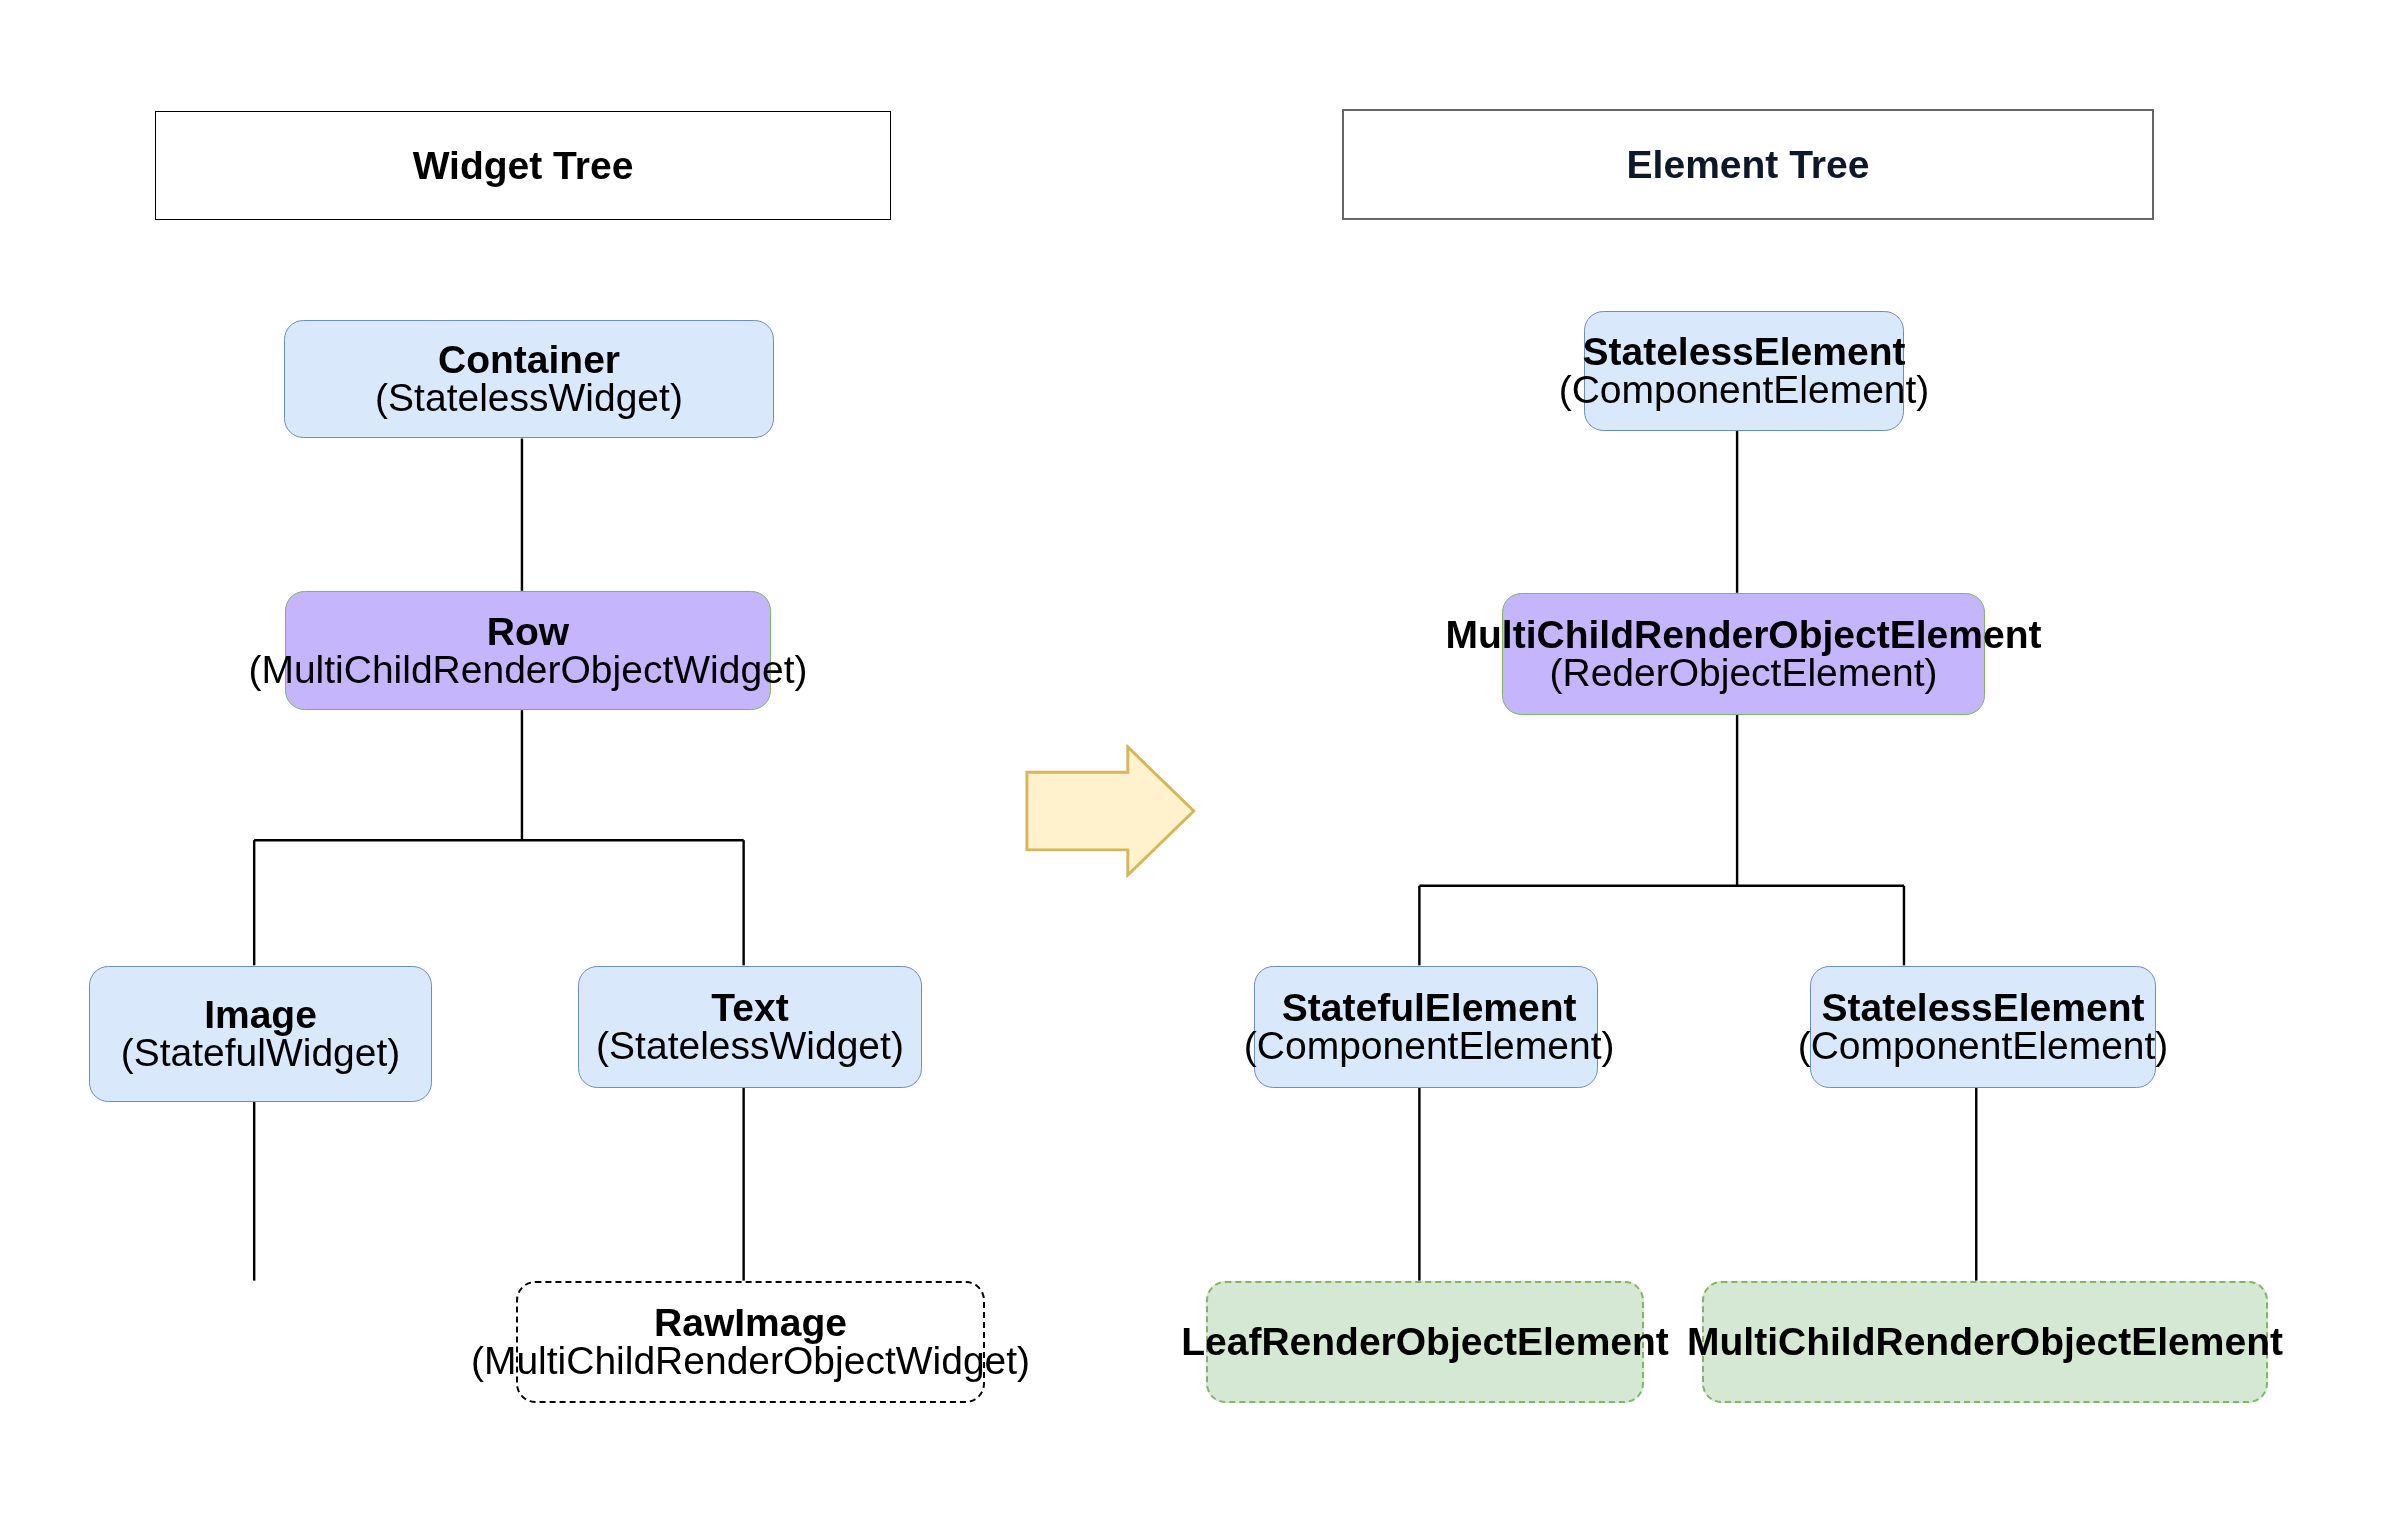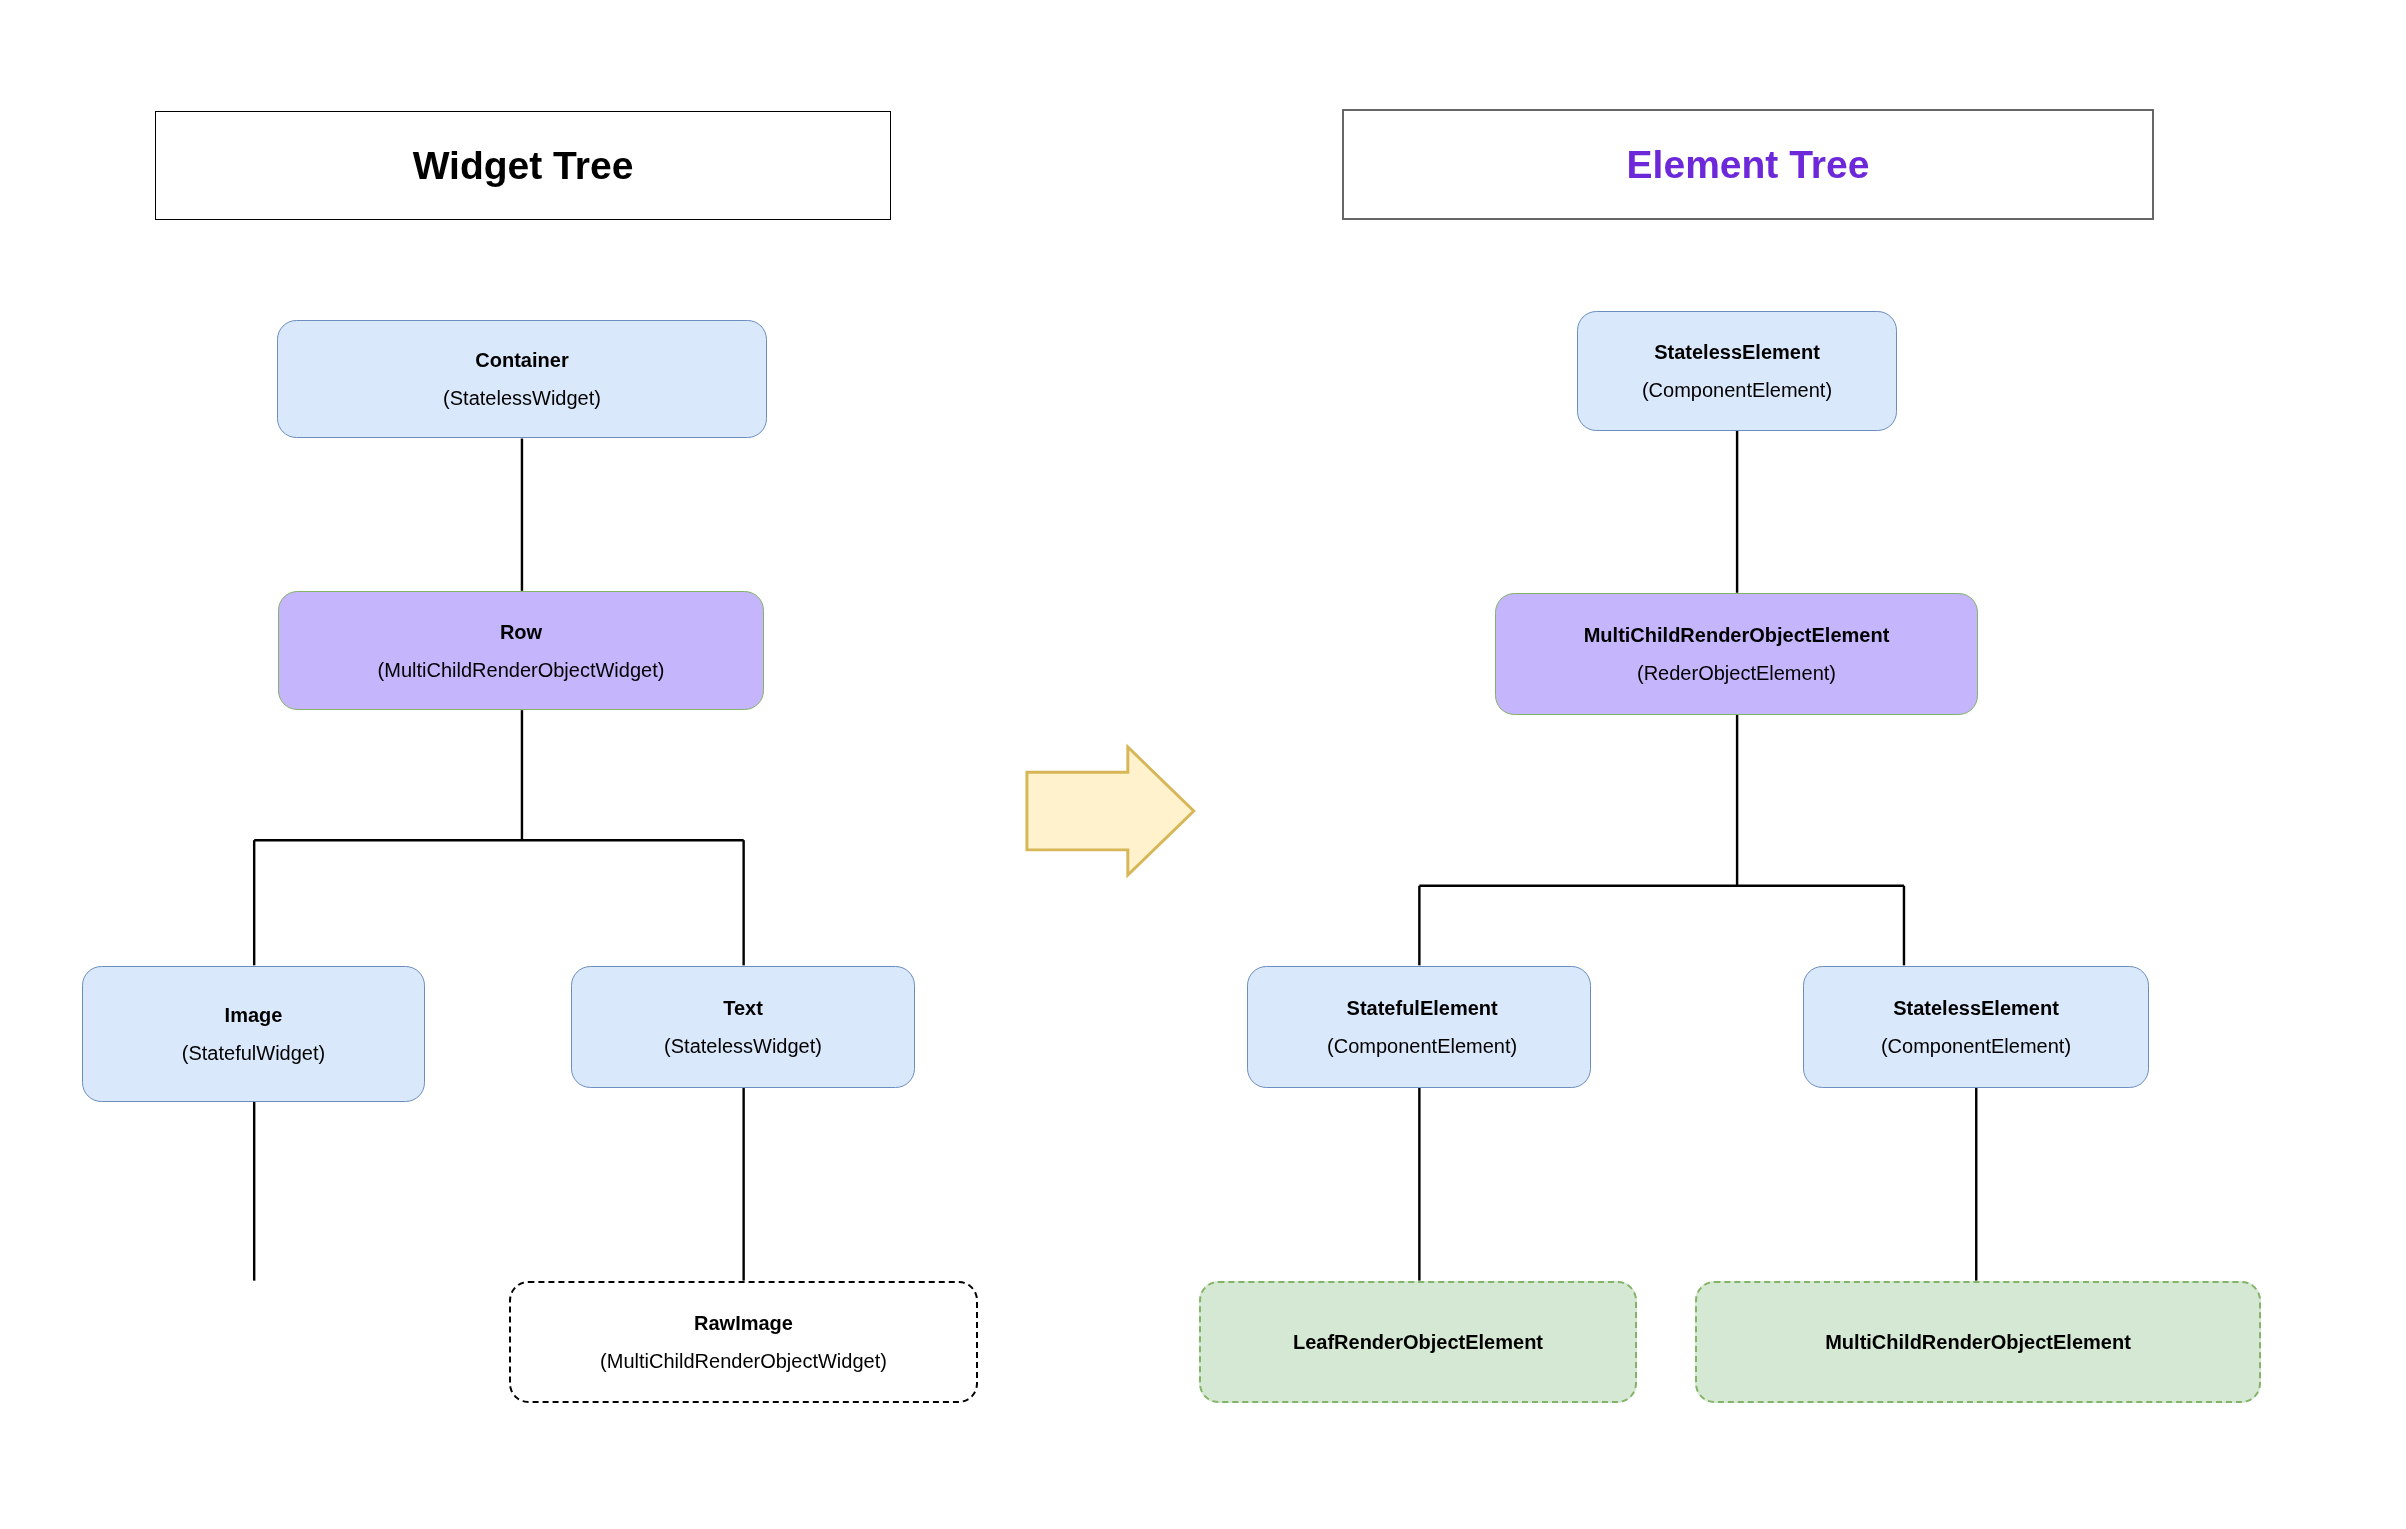--- a/index.html
+++ b/index.html
@@ -37,34 +37,35 @@
     margin-top: 16px;
   }
   .widget-header {
     left: 155px; top: 95px; width: 736px; height: 109px;
     border: 1.9px solid #000000;
     color: #000000;
   }
   .element-header {
     left: 1342px; top: 93px; width: 812px; height: 111px;
     border: 2.9px solid #666666;
-    color: #6d28d9;
+    color: #0f172a;
   }
   .node {
     position: absolute;
     box-sizing: border-box;
     display: flex;
     flex-direction: column;
     align-items: center;
     justify-content: center;
     text-align: center;
     border-radius: 19.4px;
-    font-size: 20px;
+    font-size: 39px;
     line-height: 38px;
     padding: 3.9px 9.7px;
+    margin-left: 7px;
   }
   .node .title { font-weight: bold; white-space: nowrap; }
   .node .subtitle { font-weight: normal; white-space: nowrap; }
   .blue   { background: #DAE8FC; border: 1.9px solid #6C8EBF; }
   .green  { background: #c4b5fd; border: 1.9px solid #82B366; }
   .dashed-white { background: #ffffff; border: 2.9px dashed #000000; }
   .dashed-green { background: #D5E8D4; border: 2.9px dashed #82B366; }
 </style>
 </head>
 <body>

